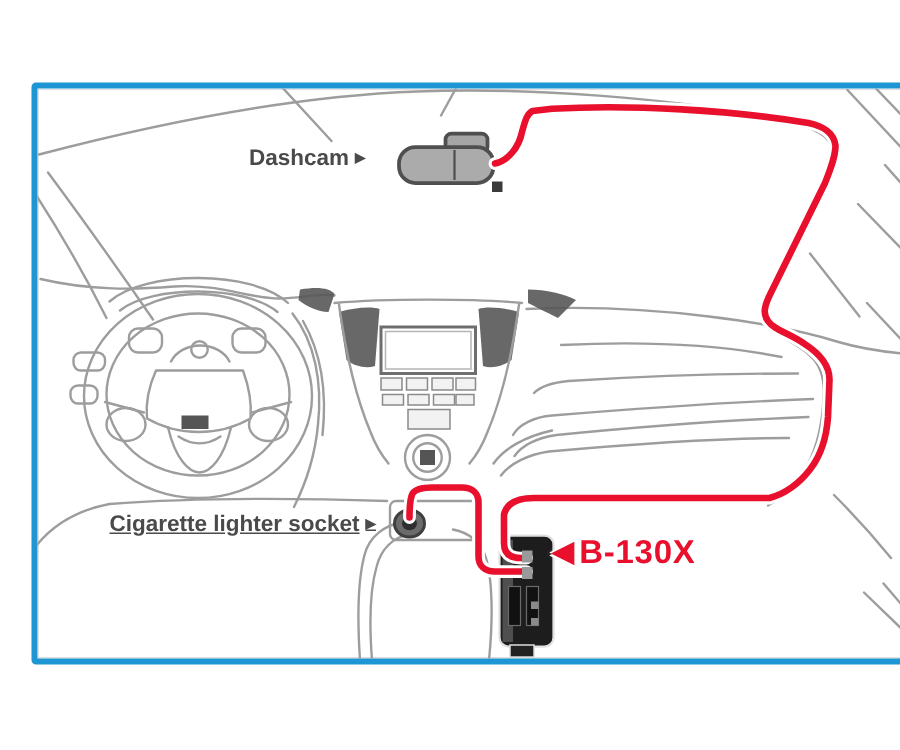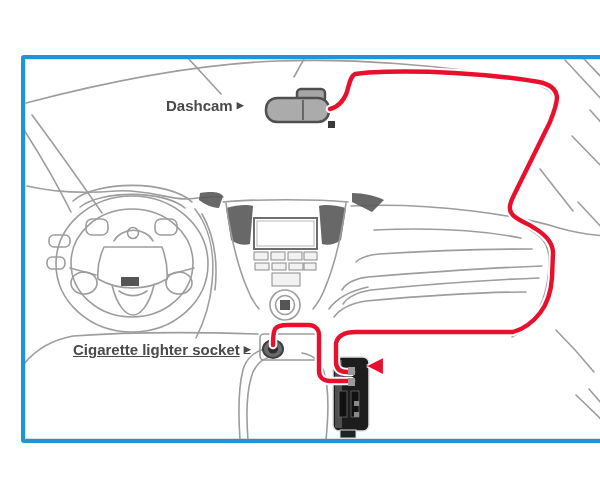--- a/index.html
+++ b/index.html
@@ -209,15 +209,16 @@
     <span class="arr">▶</span>
   </div>
 
   <div class="lbl lbl-socket">
     <span>Cigarette lighter socket</span>
     <span class="arr">▶</span>
   </div>
 
   <div class="lbl lbl-device">
     <span class="arr">◀</span>
+    <span>B-130X</span>
   </div>
 
 </div>
 
 </body></html>

